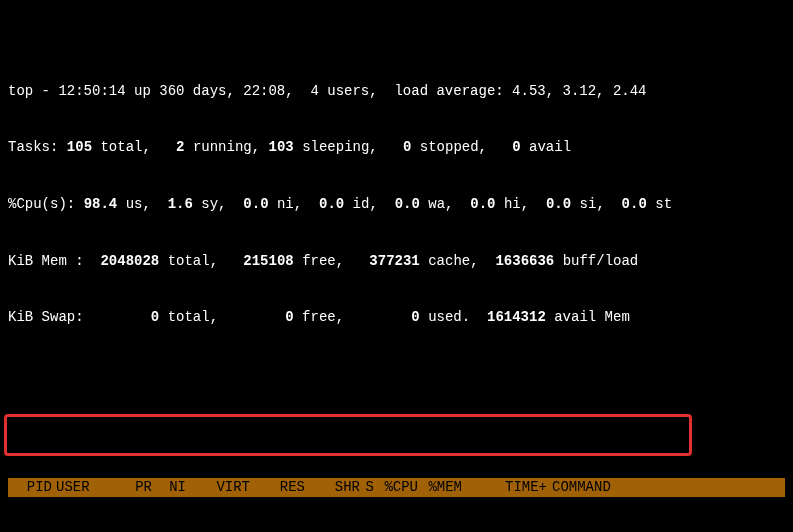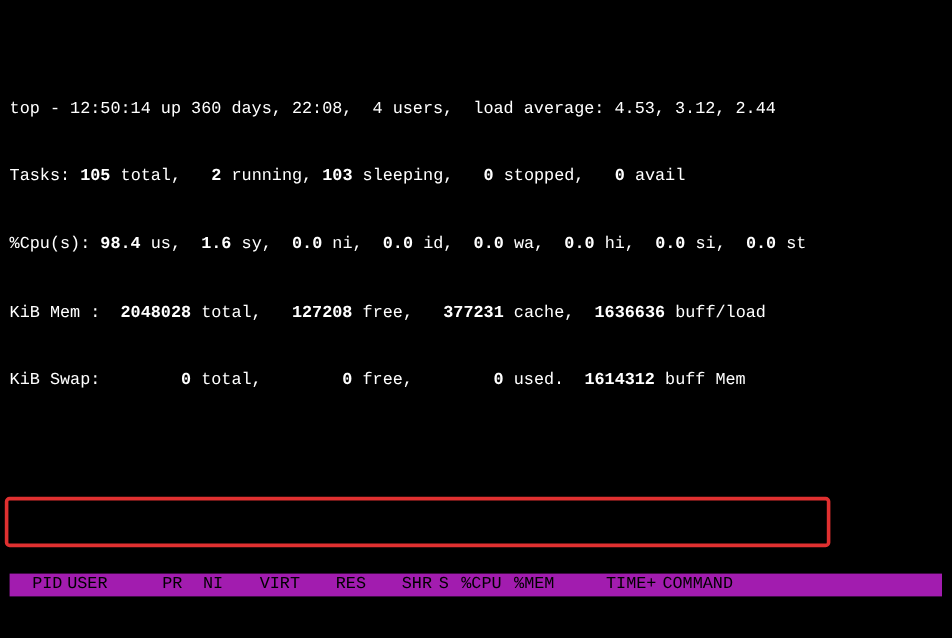--- a/index.html
+++ b/index.html
@@ -7,21 +7,21 @@
       background: #000;
       color: #fff;
       font-family: "Consolas", "Courier New", monospace;
       font-size: 14px;
       line-height: 1.35;
       padding: 6px 8px;
       width: 793px;
       white-space: pre;
     }
     .bold { font-weight: bold; }
-    .inverse { background: #a21caf; color: #000; }
+    .inverse { background: #a16207; color: #000; }
     .header-line { display: block; }
     .red-box {
       position: absolute;
       border: 3px solid #e03030;
       border-radius: 4px;
       pointer-events: none;
     }
     .proc-row { display: block; }
     .proc-row span { display: inline-block; }
     .c-pid   { width: 44px; text-align: right; }
@@ -41,23 +41,23 @@
 <body>
 
 
 
 <div class="header-line">top - 12:50:14 up 360 days, 22:08,  4 users,  load average: 4.53, 3.12, 2.44</div>
 
 <div class="header-line"><span>Tasks:</span> <span class="bold">105</span> <span>total,</span>   <span class="bold">2</span> <span>running,</span> <span class="bold">103</span> <span>sleeping,</span>   <span class="bold">0</span> <span>stopped,</span>   <span class="bold">0</span> <span>avail</span></div>
 
 <div class="header-line"><span>%Cpu(s):</span> <span class="bold">98.4</span> <span>us,</span>  <span class="bold">1.6</span> <span>sy,</span>  <span class="bold">0.0</span> <span>ni,</span>  <span class="bold">0.0</span> <span>id,</span>  <span class="bold">0.0</span> <span>wa,</span>  <span class="bold">0.0</span> <span>hi,</span>  <span class="bold">0.0</span> <span>si,</span>  <span class="bold">0.0</span> <span>st</span></div>
 
-<div class="header-line"><span>KiB Mem :</span>  <span class="bold">2048028</span> <span>total,</span>   <span class="bold">127208</span> <span>free,</span>   <span class="bold">377231</span> <span>cache,</span>  <span class="bold">1636636</span> <span>buff/load</span></div>
+<div class="header-line"><span>KiB Mem :</span>  <span class="bold">2048028</span> <span>total,</span>   <span class="bold">215108</span> <span>free,</span>   <span class="bold">377231</span> <span>cache,</span>  <span class="bold">1636636</span> <span>buff/load</span></div>
 
-<div class="header-line"><span>KiB Swap:</span>        <span class="bold">0</span> <span>total,</span>        <span class="bold">0</span> <span>free,</span>        <span class="bold">0</span> <span>used.</span>  <span class="bold">1614312</span> <span>buff Mem</span></div>
+<div class="header-line"><span>KiB Swap:</span>        <span class="bold">0</span> <span>total,</span>        <span class="bold">0</span> <span>free,</span>        <span class="bold">0</span> <span>used.</span>  <span class="bold">1614312</span> <span>avail Mem</span></div>
 
 <div class="header-line"> </div>
 
 <div style="position:relative">
 <div class="red-box" style="left:-4px; top:-8px; width:688px; height:42px;"></div>
 
 <div class="proc-row inverse"><span class="c-pid">PID</span><span class="c-user">USER</span><span class="c-pr">PR</span><span class="c-ni">NI</span><span class="c-virt">VIRT</span><span class="c-res">RES</span><span class="c-shr">SHR</span><span class="c-s">S</span><span class="c-cpu">%CPU</span><span class="c-mem">%MEM</span><span class="c-time">TIME+</span><span class="c-cmd">COMMAND</span></div>
 
 
 </div>

